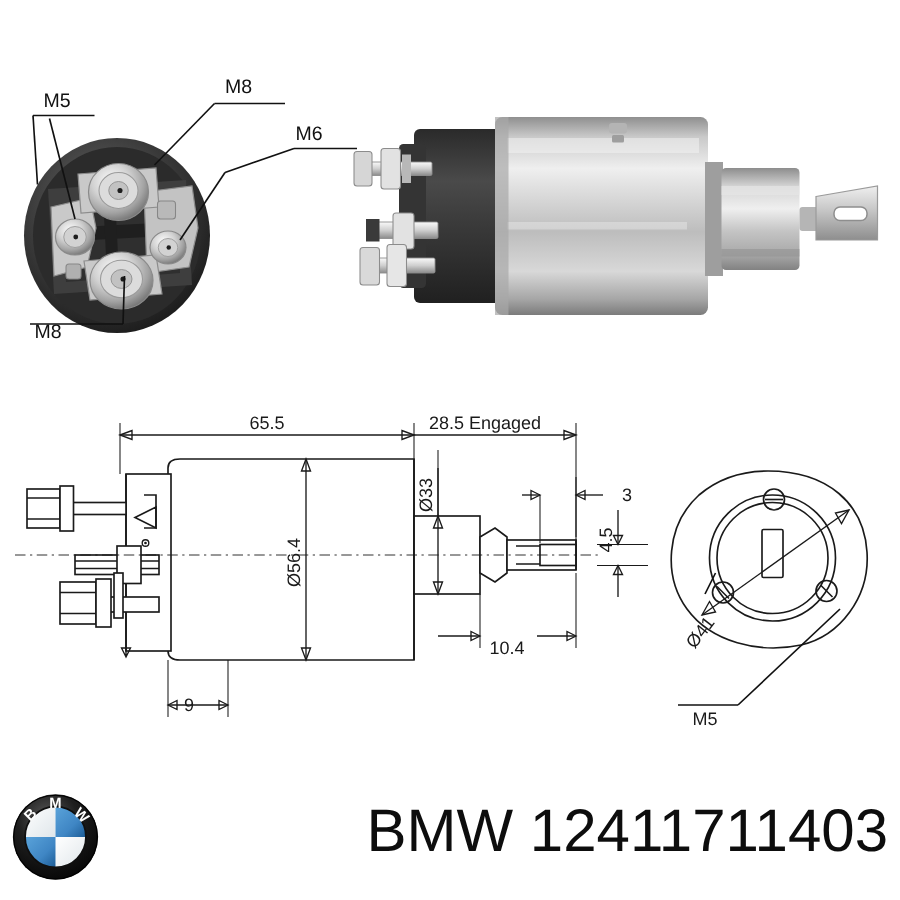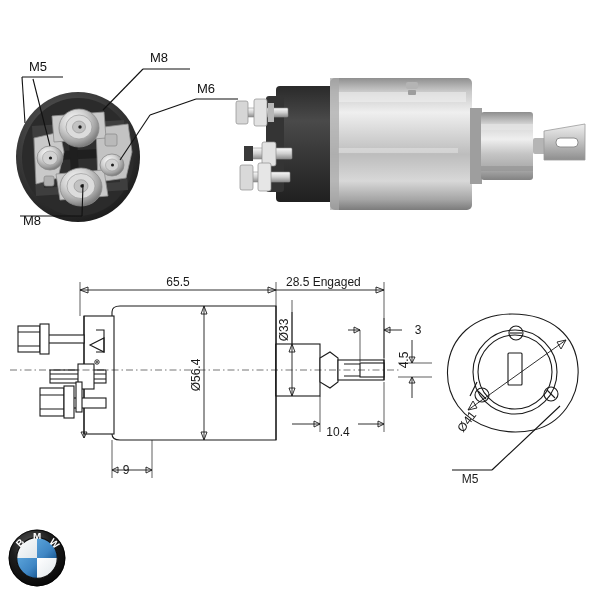--- a/index.html
+++ b/index.html
@@ -442,15 +442,16 @@
         <circle cx="50" cy="50" r="35" fill="none" stroke="#0f0f0f" stroke-width="2"></circle>
 
         <g fill="#ffffff" font-family="'Liberation Sans', sans-serif" font-size="17" font-weight="bold">
           <text x="25" y="28" transform="rotate(-45 25 28)" text-anchor="middle">B</text>
           <text x="50" y="17" text-anchor="middle">M</text>
           <text x="76" y="29" transform="rotate(45 76 29)" text-anchor="middle">W</text>
         </g>
       </svg>
     </div>
 
+    <div id="part-number">BMW 12411711403</div>
   </div>
 
 </div>
 
 </body></html>

